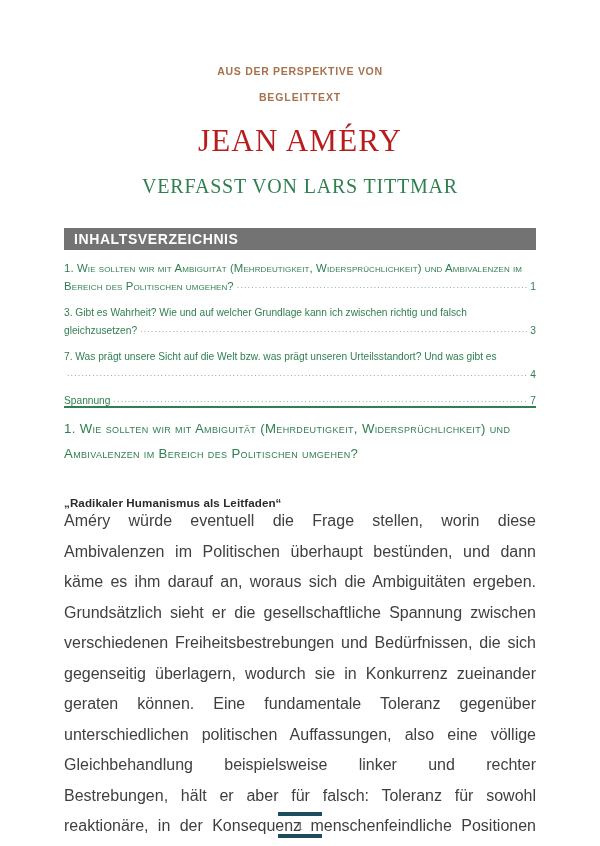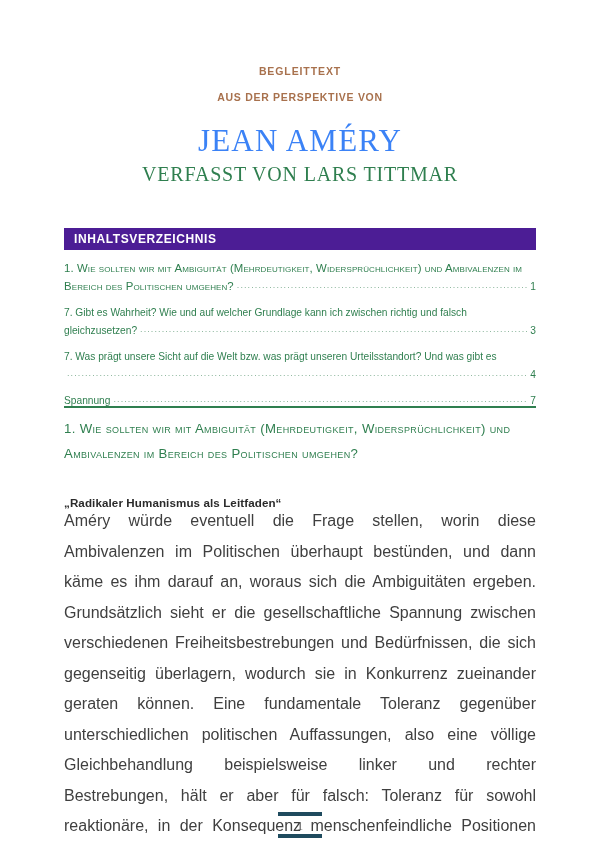--- a/index.html
+++ b/index.html
@@ -39,45 +39,46 @@
     line-height: 26px;
     text-transform: uppercase;
   }
   .kicker.second {
     letter-spacing: 0.7px;
   }
   .doc-title {
     font-family: "Liberation Serif", serif;
     font-size: 31px;
     font-weight: normal;
-    color: #3b82f6;
+    color: #b91c1c;
     letter-spacing: 1.2px;
     margin-top: 11px;
     line-height: 40px;
   }
   .doc-author {
     font-family: "Liberation Serif", serif;
     font-size: 20px;
     font-weight: normal;
     color: #2f7f4f;
     letter-spacing: 0.8px;
+    margin-top: 12px;
     line-height: 27px;
   }
 
   
   .toc {
     position: absolute;
     left: 64px;
     top: 228px;
     width: 472px;
   }
   .toc-header {
-    background: #4c1d95;
+    background: #737373;
     color: #ffffff;
-    font-size: 12px;
+    font-size: 14px;
     font-weight: bold;
     letter-spacing: 0.6px;
     padding: 6px 10px 7px 10px;
     box-sizing: border-box;
     height: 22px;
     line-height: 10px;
   }
   .toc-list {
     margin-top: 10px;
   }
@@ -196,41 +197,41 @@
     line-height: 17px;
     padding: 1px 0 0 0;
   }
 </style>
 </head>
 <body>
 
 <div class="page">
 
   <div class="title-block">
+    <div class="kicker second">AUS DER PERSPEKTIVE VON</div>
     <div class="kicker">BEGLEITTEXT</div>
-    <div class="kicker second">AUS DER PERSPEKTIVE VON</div>
     <div class="doc-title">JEAN AMÉRY</div>
     <div class="doc-author">VERFASST VON LARS TITTMAR</div>
   </div>
 
   <div class="toc">
     <div class="toc-header">INHALTSVERZEICHNIS</div>
     <div class="toc-list">
 
       <a class="toc-entry smallcaps" href="#">
         <span class="toc-line-wrap txt">1. Wie sollten wir mit Ambiguität (Mehrdeutigkeit, Widersprüchlichkeit) und Ambivalenzen im</span>
         <span class="toc-tail">
           <span class="tail-text txt">Bereich des Politischen umgehen?</span>
           <span class="dots">......................................................................................................................................................................................................................................</span>
           <span class="pg">1</span>
         </span>
       </a>
 
       <a class="toc-entry" href="#">
-        <span class="toc-line-wrap txt">7. Gibt es Wahrheit? Wie und auf welcher Grundlage kann ich zwischen richtig und falsch</span>
+        <span class="toc-line-wrap txt">3. Gibt es Wahrheit? Wie und auf welcher Grundlage kann ich zwischen richtig und falsch</span>
         <span class="toc-tail">
           <span class="tail-text txt">gleichzusetzen?</span>
           <span class="dots">......................................................................................................................................................................................................................................</span>
           <span class="pg">3</span>
         </span>
       </a>
 
       <a class="toc-entry" href="#">
         <span class="toc-line-wrap txt">7. Was prägt unsere Sicht auf die Welt bzw. was prägt unseren Urteilsstandort? Und was gibt es</span>
         <span class="toc-tail">

